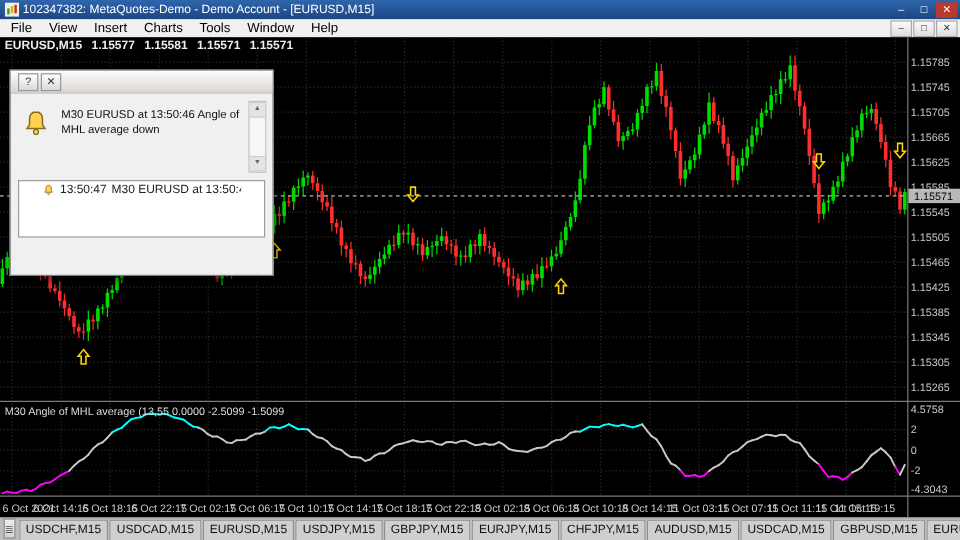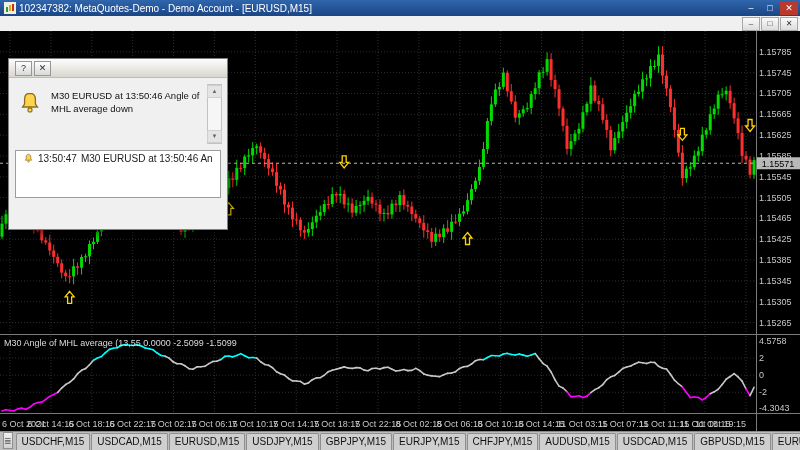--- a/index.html
+++ b/index.html
@@ -31,21 +31,21 @@
   #alert-dialog{position:absolute;left:8px;top:27px;width:218px;height:170px;background:#f0f0f0;border:1px solid #7f7f7f;box-shadow:3px 3px 8px rgba(0,0,0,.55);font-size:11px;color:#111;}
   .dlg-title{height:18px;background:linear-gradient(#fdfdfd,#d9d6cd);border-bottom:1px solid #bdbdbd;display:flex;align-items:center;padding:0 4px;color:#3a3a3a;}
   .dlg-title-text{flex:1;}
   .dlg-btn{width:15px;height:13px;border:1px solid #979797;background:linear-gradient(#ffffff,#d9d9d9);font-size:9px;color:#333;display:flex;align-items:center;justify-content:center;margin-left:2px;}
   .dlg-msg{position:relative;height:60px;padding:8px 22px 2px 8px;display:flex;align-items:flex-start;}
   .bell-big{width:26px;height:26px;flex:0 0 26px;margin-right:8px;margin-top:4px;}
   .dlg-msg-text{font-size:9.5px;line-height:1.35;margin-top:4px;}
   .dlg-scroll{position:absolute;right:5px;top:6px;width:13px;height:58px;border:1px solid #c2c2c2;background:#f6f6f6;display:flex;flex-direction:column;align-items:center;justify-content:space-between;}
   .scroll-btn{font-size:6px;color:#666;width:100%;text-align:center;background:#e4e4e4;border:1px solid #cfcfcf;line-height:10px;height:11px;}
   .dlg-list{margin:2px 6px 0 6px;height:46px;border:1px solid #9c9c9c;background:#fff;overflow:hidden;}
-  .alert-row{display:flex;align-items:center;gap:4px;padding:2px 7px;font-size:10px;white-space:nowrap;}
+  .alert-row{display:flex;align-items:center;gap:4px;padding:2px 19px;font-size:10px;white-space:nowrap;}
   .row-bell{width:11px;height:11px;flex:0 0 11px;display:inline-flex;}
   .row-time{flex:0 0 auto;color:#222;}
   .row-text{overflow:hidden;color:#222;}
   .dlg-ok-row{text-align:center;margin-top:7px;}
   .ok-btn{display:inline-block;width:64px;height:19px;line-height:17px;background:linear-gradient(#fafafa,#dadada);border:1px solid #868686;font-size:11px;text-align:center;color:#111;}
 
   
   #tabbar{position:absolute;left:0;top:431px;width:800px;height:19px;background:#bdbdbd;border-top:1px solid #8a8a8a;display:flex;align-items:flex-end;padding-left:2px;box-sizing:border-box;}
   .tabbar-icon{width:15px;height:15px;margin:0 3px 1px 1px;border:1px solid #8f8f8f;background:linear-gradient(#efefef,#d2d2d2);display:flex;align-items:center;justify-content:center;font-size:9px;color:#555;}
   .tab{height:16px;line-height:15px;padding:0 5px;font-size:10px;color:#111;background:#cfcfcf;border:1px solid #8f8f8f;border-bottom:none;border-radius:2px 2px 0 0;margin-right:1px;white-space:nowrap;}
@@ -65,20 +65,29 @@
           <rect x="8" y="2" width="2" height="7" fill="#c92f21"></rect>
         </svg>
     </span>
     <span class="title-text">102347382: MetaQuotes-Demo - Demo Account - [EURUSD,M15]</span>
     <span class="tb-btn">–</span>
     <span class="tb-btn">□</span>
     <span class="tb-btn close">✕</span>
   </div>
 
   <div class="menubar">
+    <span id="menu-items" style="display:flex;height:100%;">
+        <span class="menu-item">File</span>
+        <span class="menu-item">View</span>
+        <span class="menu-item">Insert</span>
+        <span class="menu-item">Charts</span>
+        <span class="menu-item">Tools</span>
+        <span class="menu-item">Window</span>
+        <span class="menu-item">Help</span>
+      </span>
     <span class="child-btns">
       <span class="cbtn">–</span>
       <span class="cbtn">□</span>
       <span class="cbtn">✕</span>
     </span>
   </div>
 
   <div id="chart-area">
     <svg id="chart-svg" width="800" height="400">
         <g>
@@ -764,20 +773,27 @@
           <text y="396" font-size="9" fill="#c8c8c8" x="705.1111111111111" text-anchor="middle">11 Oct 15:15</text>
           <text y="396" font-size="9" fill="#c8c8c8" x="746" text-anchor="end">11 Oct 19:15</text>
           <text x="759" y="330.04488688190446" font-size="9" fill="#c8c8c8">2</text>
           <text x="759" y="347.1618112408644" font-size="9" fill="#c8c8c8">0</text>
           <text x="759" y="364.27873559982436" font-size="9" fill="#c8c8c8">-2</text>
           <text x="759" y="313" font-size="9" fill="#c8c8c8">4.5758</text>
           <text x="759" y="380" font-size="9" fill="#c8c8c8">-4.3043</text>
         </g>
       </svg>
 
+    <div id="quote-overlay">
+      <span>EURUSD,M15</span>
+      <span>1.15577</span>
+      <span>1.15581</span>
+      <span>1.15571</span>
+      <span>1.15571</span>
+    </div>
 
     <div id="indicator-title">M30 Angle of MHL average (13,55 0.0000 -2.5099 -1.5099</div>
 
     <div id="alert-dialog">
       <div class="dlg-title">
         <span class="dlg-btn">?</span>
         <span class="dlg-btn">✕</span>
       </div>
       <div class="dlg-msg">
         <svg class="bell-big" viewBox="0 0 24 24">

